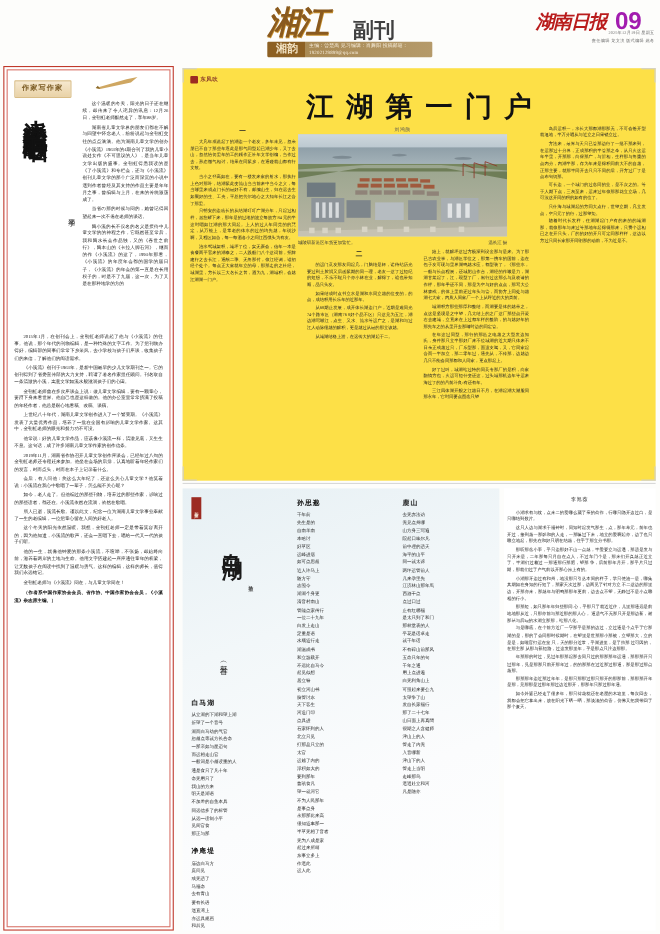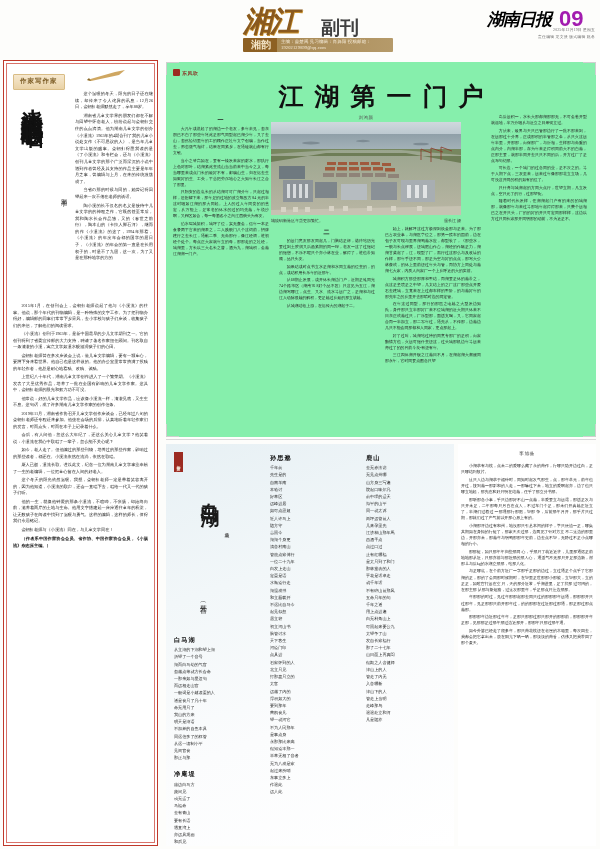--- a/index.html
+++ b/index.html
@@ -43,21 +43,21 @@
   .mast-bar-r{
     position:absolute;left:36px;top:0px;width:112px;height:14px;
     color:#f7eedc;font-size:4.4px;line-height:6.4px;
     padding:1px 2px 0 2px;box-sizing:border-box;
     letter-spacing:0.2px;
   }
   .mast-right{position:absolute;left:487px;top:8px;width:108px;height:38px;}
   .mast-hnrb{
     position:absolute;left:0px;top:0px;
     font-size:17px;font-weight:bold;font-style:italic;
-    color:#000000;letter-spacing:-1px;
+    color:#b91c1c;letter-spacing:-1px;
     font-family:"Liberation Serif",serif;
   }
   .mast-pageno{
     position:absolute;left:72px;top:-2px;
     font-size:22px;font-weight:bold;color:#a21caf;
     font-family:"Liberation Sans",sans-serif;
   }
   .mast-date{
     position:absolute;left:22px;top:20px;width:86px;
     font-size:3.8px;color:#6e6e6e;line-height:5.6px;text-align:right;
@@ -116,21 +116,21 @@
   }
   .body-full p{margin:0 0 2px 0;text-indent:8.4px;}
   .bio-note{
     font-size:4.2px;line-height:6.6px;color:#111;font-weight:bold;
     text-indent:8.4px;margin-top:3px;text-align:justify;
   }
 
   
   .main-box{
     position:absolute;left:166px;top:62px;width:430px;height:375px;
-    background:#86efac;
+    background:#fde047;
     box-sizing:border-box;
   }
   .corner{position:absolute;width:12px;height:12px;border:1px solid #cfcfcf;}
   .c-tl{left:0;top:0;border-right:none;border-bottom:none;}
   .c-tr{right:0;top:0;border-left:none;border-bottom:none;}
   .c-bl{left:0;bottom:0;border-right:none;border-top:none;}
   .c-br{right:0;bottom:0;border-left:none;border-top:none;}
 
   .sec-tag{
     position:absolute;left:7px;top:7px;

